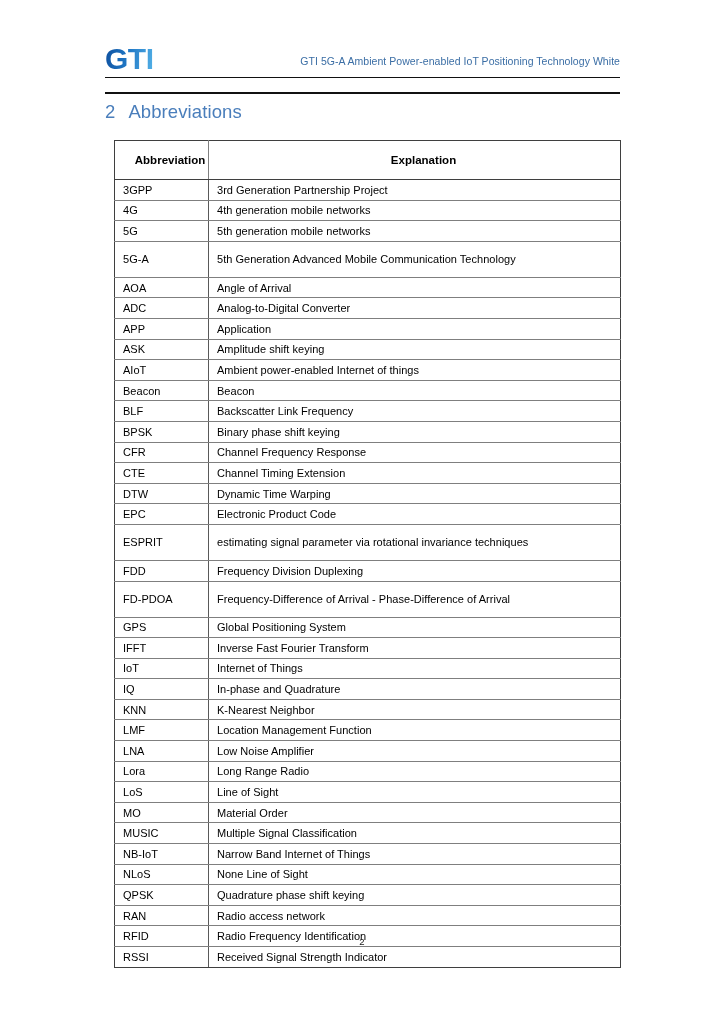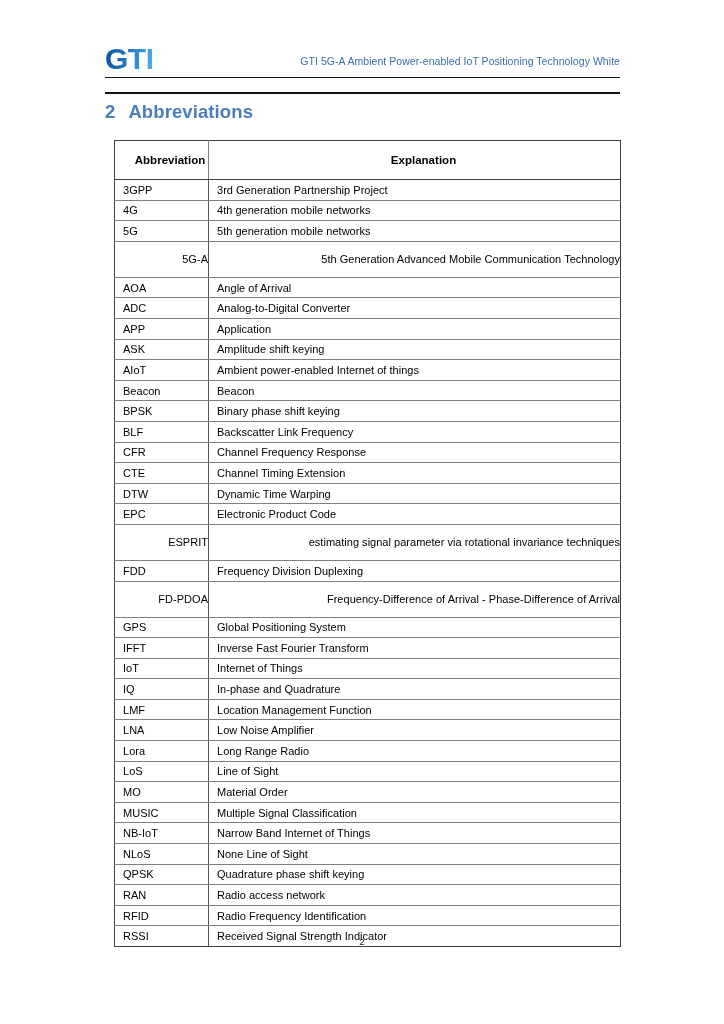--- a/index.html
+++ b/index.html
@@ -73,21 +73,21 @@
     border-top: 2px solid #111111;
   }
 
   
   .section-heading {
     position: absolute;
     left: 105px;
     top: 101px;
     color: #4a7ebb;
     font-size: 18.5px;
-    font-weight: bold;
+    font-weight: normal;
     letter-spacing: 0.1px;
     white-space: nowrap;
     font-family: "Liberation Sans", sans-serif;
   }
   .section-heading .num {
     margin-right: 13px;
   }
 
   
   .abbr-table {
@@ -130,21 +130,21 @@
     text-align: center;
     padding-left: 18px;
   }
   .abbr-table tbody tr td {
     height: 19.6px;
     border-left-color: #595959;
     border-right-color: #595959;
   }
   .abbr-table tbody tr td.left-cell { border-left: 1.3px solid #3f3f3f; }
   .abbr-table tbody tr td.right-cell { border-right: 1.3px solid #3f3f3f; }
-  .abbr-table tbody tr.tall td { height: 35px; text-align: right; }
+  .abbr-table tbody tr.tall td { height: 35px; }
   .abbr-table tbody tr:last-child td { border-bottom: 1.4px solid #3f3f3f; }
 
   
   .page-number {
     position: absolute;
     left: 0;
     top: 936px;
     width: 724px;
     text-align: center;
     font-size: 9.5px;
@@ -215,26 +215,26 @@
         </tr>
         <tr>
           <td class="left-cell">AIoT</td>
           <td class="right-cell">Ambient power-enabled Internet of things</td>
         </tr>
         <tr>
           <td class="left-cell">Beacon</td>
           <td class="right-cell">Beacon</td>
         </tr>
         <tr>
+          <td class="left-cell">BLF</td>
+          <td class="right-cell">Backscatter Link Frequency</td>
+        </tr>
+        <tr>
           <td class="left-cell">BPSK</td>
           <td class="right-cell">Binary phase shift keying</td>
-        </tr>
-        <tr>
-          <td class="left-cell">BLF</td>
-          <td class="right-cell">Backscatter Link Frequency</td>
         </tr>
         <tr>
           <td class="left-cell">CFR</td>
           <td class="right-cell">Channel Frequency Response</td>
         </tr>
         <tr>
           <td class="left-cell">CTE</td>
           <td class="right-cell">Channel Timing Extension</td>
         </tr>
         <tr>
@@ -267,20 +267,24 @@
         </tr>
         <tr>
           <td class="left-cell">IoT</td>
           <td class="right-cell">Internet of Things</td>
         </tr>
         <tr>
           <td class="left-cell">IQ</td>
           <td class="right-cell">In-phase and Quadrature</td>
         </tr>
         <tr>
+          <td class="left-cell">KNN</td>
+          <td class="right-cell">K-Nearest Neighbor</td>
+        </tr>
+        <tr>
           <td class="left-cell">LMF</td>
           <td class="right-cell">Location Management Function</td>
         </tr>
         <tr>
           <td class="left-cell">LNA</td>
           <td class="right-cell">Low Noise Amplifier</td>
         </tr>
         <tr>
           <td class="left-cell">Lora</td>
           <td class="right-cell">Long Range Radio</td>

